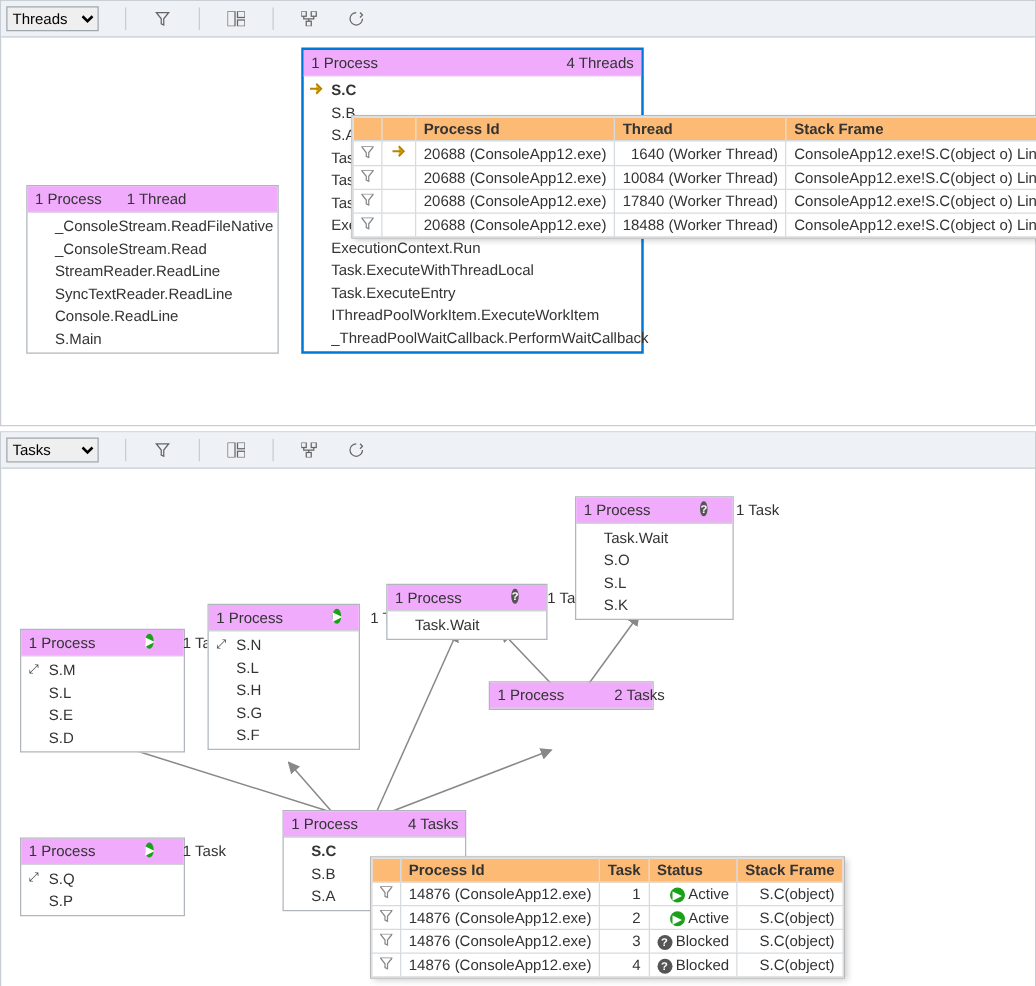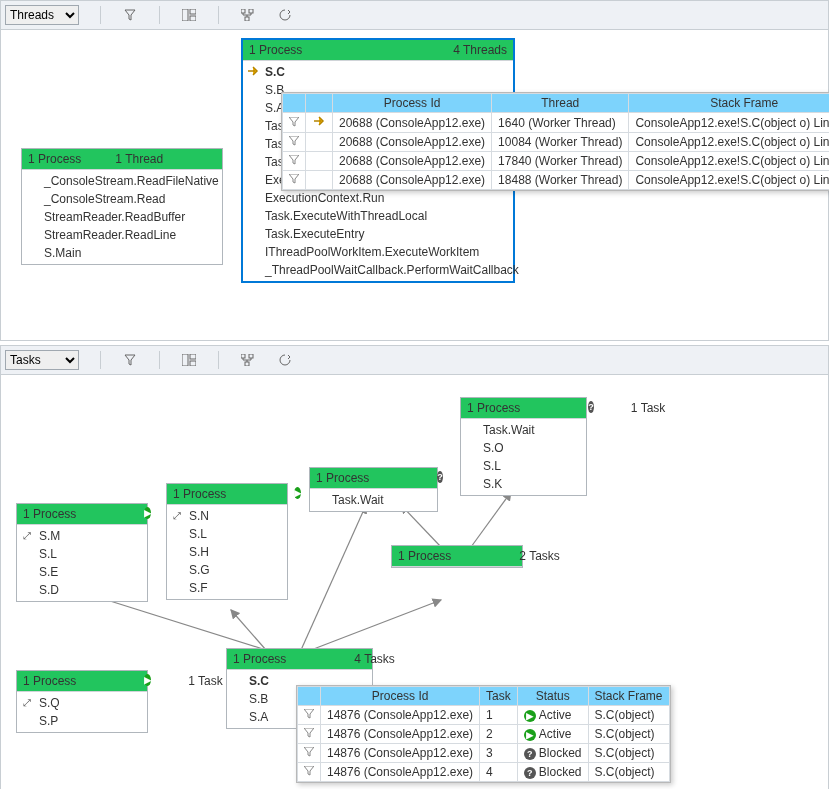--- a/index.html
+++ b/index.html
@@ -4,32 +4,32 @@
 <style>
   html,body{margin:0;padding:0;font-family:"Segoe UI",Tahoma,sans-serif;font-size:12px;color:#333;background:#fff;width:829px}
   .panel{border:1px solid #c8ced3;margin-bottom:4px}
   .toolbar{background:#eef1f5;height:24px;display:flex;align-items:center;padding:2px 4px;gap:21px;border-bottom:1px solid #c8ced3}
   .toolbar select{font-size:12px;height:20px;width:74px;border:1px solid #a0a8b0}
   .tb-sep{width:1px;height:18px;background:#c8ced3}
   .tb-icon{width:16px;height:16px;display:flex;align-items:center;justify-content:center;color:#555}
   .workspace{position:relative;height:310px}
   .box{position:absolute;border:1px solid #b0b6bc;background:#fff}
   .box.selected{border:2px solid #0078d7}
-  .box .hdr{display:flex;background:#22c55e;border-bottom:1px solid #d0d4d8;padding:3px 6px;font-size:12px;gap:34px}
+  .box .hdr{display:flex;background:#f0abfc;border-bottom:1px solid #d0d4d8;padding:3px 6px;font-size:12px;gap:20px}
   .box .hdr .cell{white-space:nowrap}
   .box .items{padding:2px 0}
   .box .item{padding:2px 24px 2px 22px;white-space:nowrap;position:relative}
   .box .item.bold{font-weight:600}
   .box .item.dim{color:#888}
   .expander{position:absolute;left:6px;top:3px;font-size:10px;color:#444}
   .arrow-yellow{position:absolute;left:3px;top:2px}
   .flyout{position:absolute;border:1px solid #b8b8b8;background:#fff;box-shadow:2px 2px 5px rgba(0,0,0,0.2)}
   .flyout table{border-collapse:collapse;font-size:12px}
-  .flyout th,.flyout td{border:1px solid #d6dbe0;padding:2px 6px;text-align:left;white-space:nowrap}
-  .flyout th{background:#7dd3fc;font-weight:400;text-align:center}
+  .flyout th,.flyout td{border:1px solid #d6dbe0;padding:2px 6px;text-align:right;white-space:nowrap}
+  .flyout th{background:#fdba74;font-weight:700;text-align:left}
   .filter-icon{display:inline-block;width:10px;height:10px;position:relative}
   .filter-icon svg{display:block}
   .status-ico{display:inline-flex;align-items:center;justify-content:center;width:12px;height:12px;border-radius:50%;font-size:9px;font-weight:bold;margin-right:3px}
   .ico-run{background:#1aa01a;color:#fff}
   .ico-q{background:#555;color:#fff}
   .conn{position:absolute;pointer-events:none}
 </style>
 </head>
 <body>
 
@@ -69,22 +69,23 @@
   <div class="workspace">
 
     <div class="box" style="left:20px;top:118px;width:200px">
       <div class="hdr">
           <span class="cell">1 Process</span>
           <span class="cell">1 Thread</span>
         </div>
       <div class="items" id="threads-left-items">
           <div class="item">_ConsoleStream.ReadFileNative</div>
           <div class="item">_ConsoleStream.Read</div>
-          <div class="item">StreamReader.ReadBuffer</div>
           <div class="item">StreamReader.ReadLine</div>
+          <div class="item">SyncTextReader.ReadLine</div>
+          <div class="item">Console.ReadLine</div>
           <div class="item">S.Main</div>
         </div>
     </div>
 
     <div class="box selected" style="left:240px;top:8px;width:270px">
       <div class="hdr">
           <span class="cell">1 Process</span>
           <span style="flex:1"></span>
           <span class="cell">4 Threads</span>
         </div>

